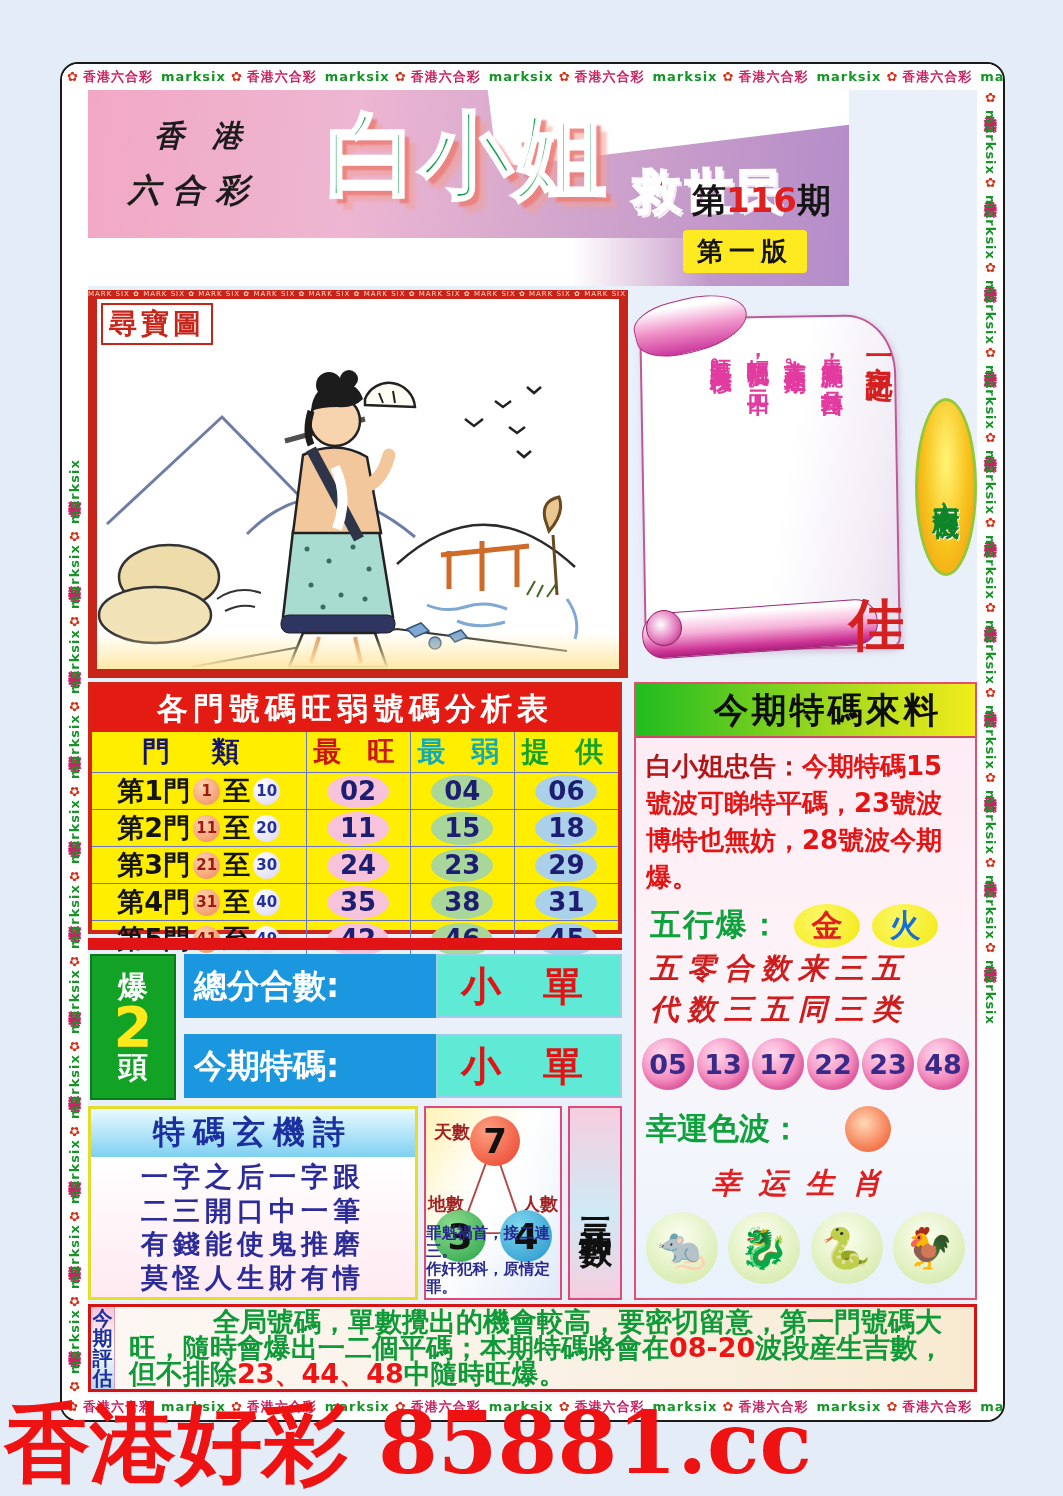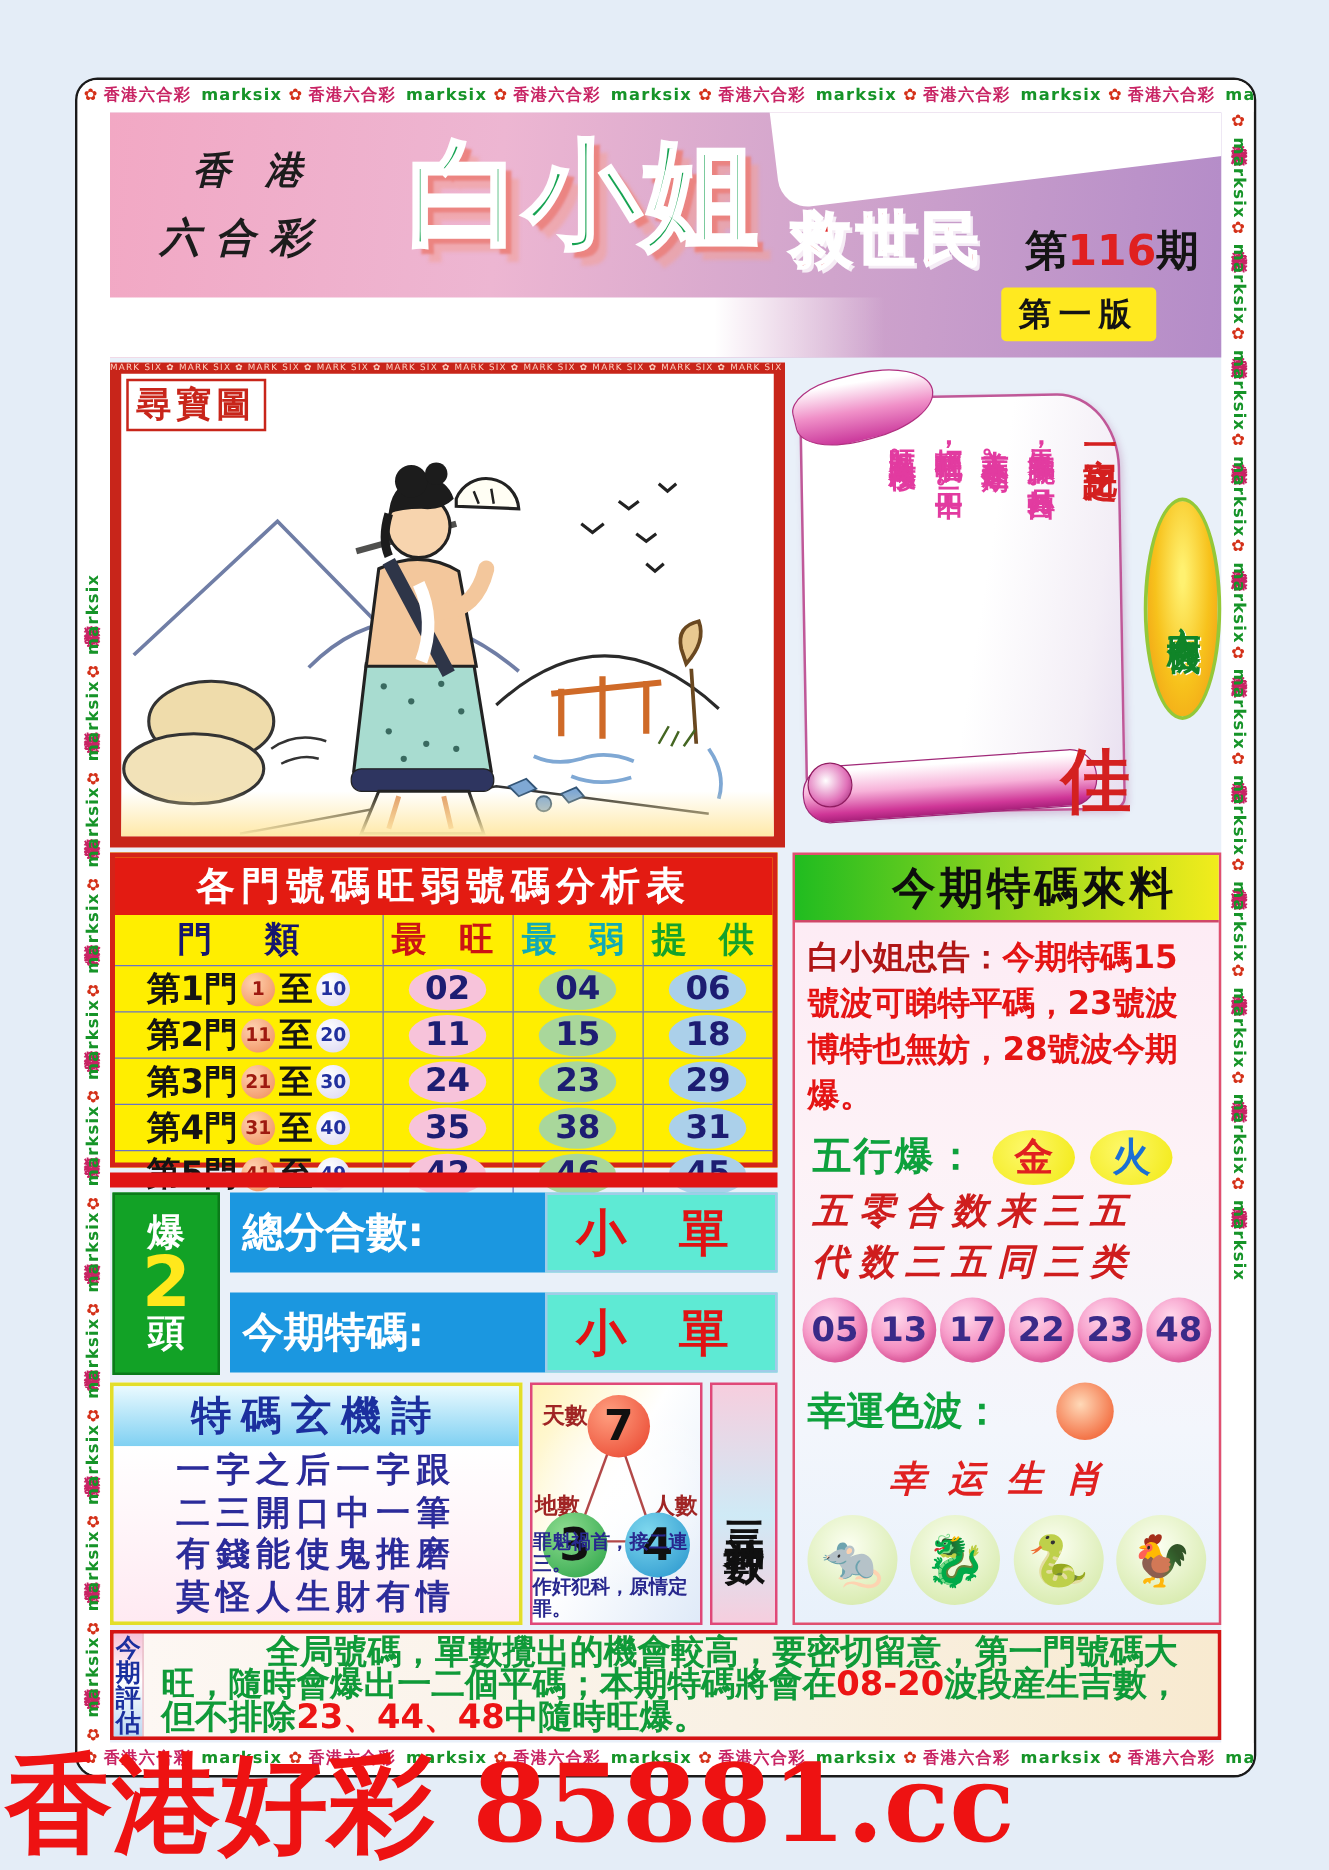--- a/index.html
+++ b/index.html
@@ -11,37 +11,37 @@
   .bstrip{position:absolute;overflow:hidden;white-space:nowrap;font-size:13px;font-weight:bold;background:#fff;}
   .bstrip .bcn{color:#c82464;margin:0 4px;letter-spacing:1px;}
   .bstrip .ben{color:#169428;margin:0 4px;letter-spacing:1px;}
   .bstrip .bfl{color:#d43018;margin:0 1px;}
   .bstrip.top{left:0;top:0;width:941px;height:26px;line-height:26px;padding-left:4px;}
   .bstrip.bottom{left:0;top:1330px;width:941px;height:26px;line-height:26px;padding-left:4px;}
   .bstrip.left{left:0;top:26px;width:26px;height:1304px;writing-mode:vertical-rl;transform:rotate(180deg);line-height:26px;}
   .bstrip.right{left:915px;top:26px;width:26px;height:1304px;writing-mode:vertical-rl;line-height:26px;}
   .content{position:absolute;left:26px;top:26px;width:889px;height:1304px;background:#e9f0f9;}
   
-  .header{position:absolute;left:0;top:0;width:889px;height:196px;overflow:hidden;
+  .header{position:absolute;left:0;top:0;width:761px;height:196px;overflow:hidden;
           background:linear-gradient(95deg,#f2a8c4 0%,#edb6d2 35%,#d0a4cc 65%,#b48cc8 100%);}
   .h-white-tr{position:absolute;right:-40px;top:-58px;width:400px;height:112px;background:#fff;
               transform:rotate(-7deg);border-radius:24px;}
   .h-white-bl{position:absolute;left:0;bottom:0;width:620px;height:48px;
               background:linear-gradient(90deg,#fff 78%,rgba(255,255,255,0));}
   .brand{position:absolute;left:40px;top:26px;color:#1c1c1c;font-family:"DejaVu Serif",serif;font-weight:bold;}
   .brand .b1{font-size:30px;letter-spacing:28px;margin-left:26px;font-style:italic;}
   .brand .b2{font-size:32px;letter-spacing:12px;margin-top:12px;font-style:italic;}
   .h-title{position:absolute;left:238px;top:4px;font-size:92px;font-weight:bold;color:#16a352;
            -webkit-text-stroke:3px #fff;letter-spacing:2px;
            text-shadow:6px 6px 2px rgba(235,128,122,.9),12px 12px 3px rgba(242,160,150,.55);}
   .h-subtitle{position:absolute;left:545px;top:70px;font-size:48px;font-weight:bold;color:#e02828;
               -webkit-text-stroke:2px #fff;letter-spacing:4px;text-shadow:3px 3px 0 rgba(255,255,255,.8);}
   .h-issue{position:absolute;right:18px;top:88px;font-size:34px;font-weight:bold;color:#141414;}
   .h-issue .no{color:#e02020;}
-  .h-edition{position:absolute;right:52px;top:140px;background:#ffe920;color:#141414;font-size:26px;
+  .h-edition{position:absolute;right:42px;top:140px;background:#ffe920;color:#141414;font-size:26px;
              font-weight:bold;padding:4px 14px;border-radius:4px;letter-spacing:6px;}
   
   .frame{position:absolute;left:0;top:200px;width:540px;height:388px;background:#fff;
          border:9px solid #c8251a;box-sizing:border-box;}
   .frame-micro{position:absolute;left:-9px;top:-9px;width:540px;height:9px;color:#ffd2c2;font-size:7px;
                line-height:9px;overflow:hidden;white-space:nowrap;letter-spacing:1px;}
   .frame-label{position:absolute;left:4px;top:4px;background:#fff;border:2px solid #c8251a;color:#c8251a;
                font-size:28px;font-weight:bold;padding:0 6px;letter-spacing:4px;z-index:2;}
   .frame svg{position:absolute;left:0;top:0;width:100%;height:100%;}
   .frame-glow{position:absolute;left:0;bottom:0;width:100%;height:36px;

